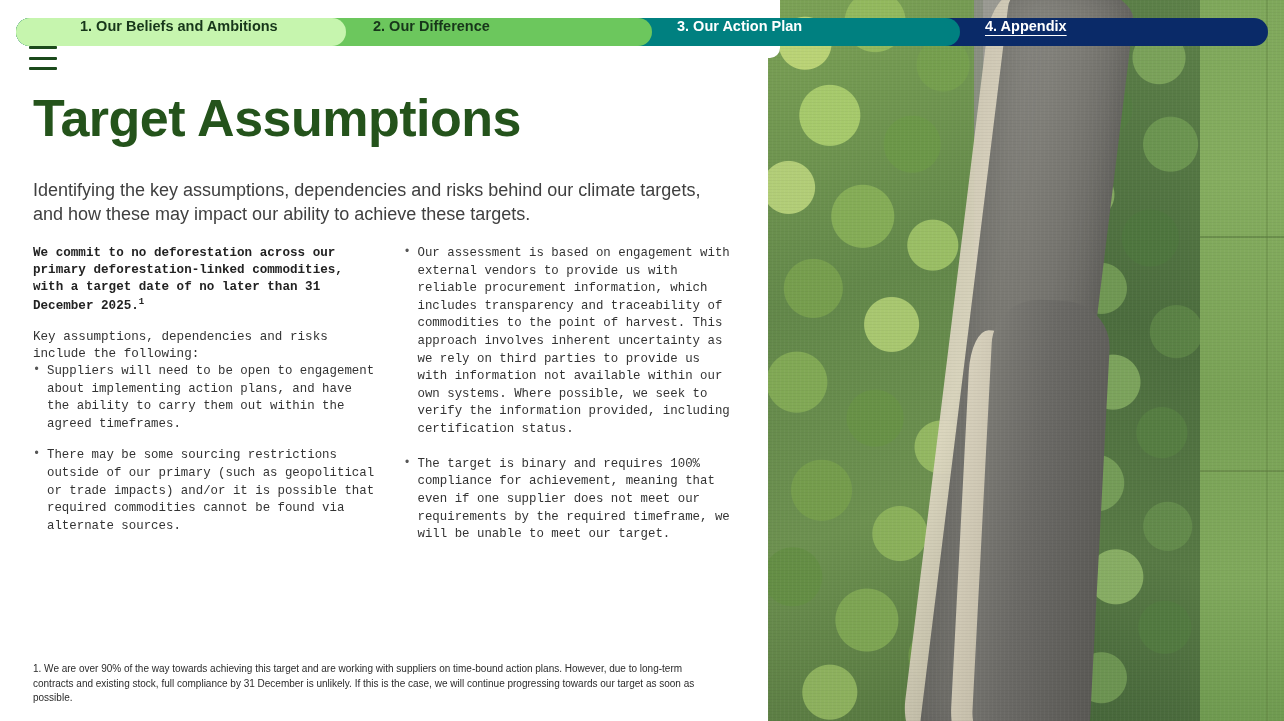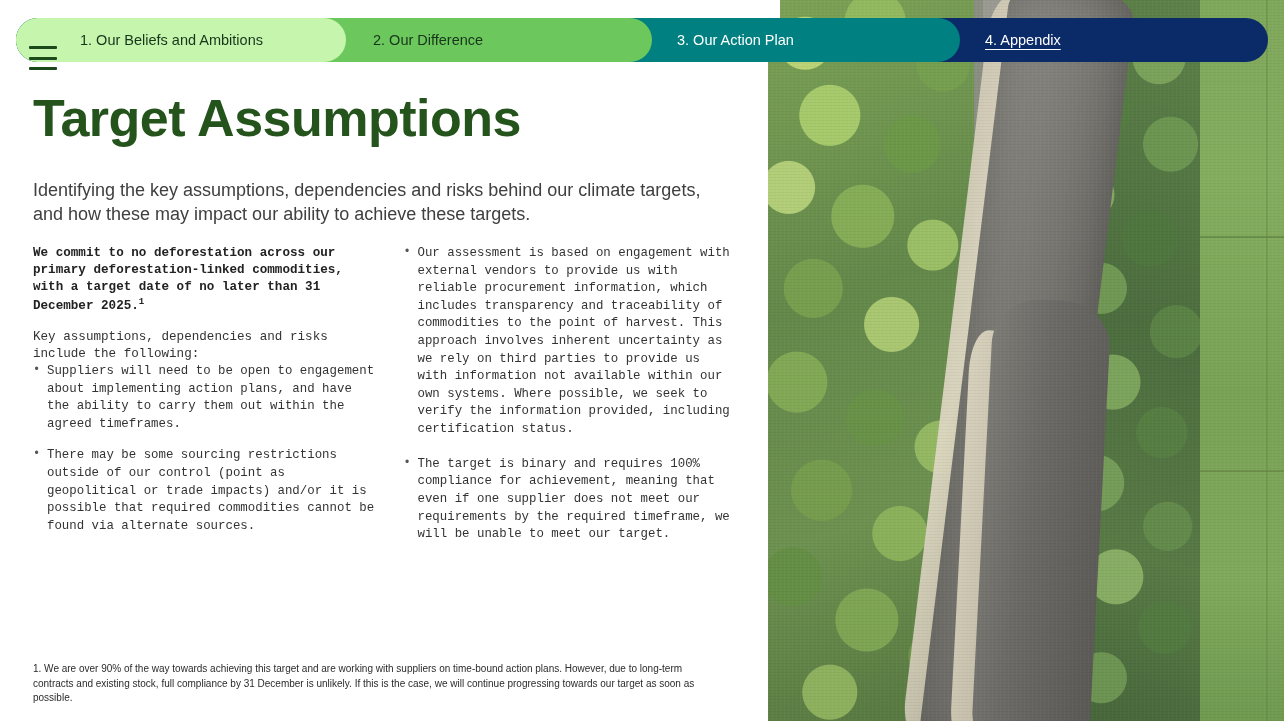--- a/index.html
+++ b/index.html
@@ -119,25 +119,25 @@
   
   .hero-notch {
     position: absolute; left: 0; top: 0; width: 12px; height: 58px;
     background: #fff;
     border-bottom-right-radius: 10px;
   }
 
   
   .nav { position: absolute; left: 0; top: 18px; width: 1284px; height: 44px; }
   .pill {
-    position: absolute; top: 0; height: 44px;
+    position: absolute; top: 0; height: 28px;
     border-radius: 22px;
-    display: flex; align-items: center;
+    display: flex; 
     white-space: nowrap;
-    font-size: 14.5px; font-weight: normal;
+    font-size: 14.5px; font-weight: bold;
   }
   .pill-1 { left: 16px;  width: 330px; background: #c6f5ae; color: #17361a; z-index: 4; padding-left: 64px; }
   .pill-2 { left: 16px;  width: 636px; background: #6cc75d; color: #17361a; z-index: 3; padding-left: 357px; }
   .pill-3 { left: 16px;  width: 944px; background: #008080; color: #ffffff; z-index: 2; padding-left: 661px; }
   .pill-4 { left: 16px;  width: 1252px; background: #0a2a68; color: #ffffff; z-index: 1; padding-left: 969px; }
   .pill-4 .pill-label { text-decoration: underline; text-underline-offset: 4px; }
 
   .hamburger {
     position: absolute; left: 29px; top: 28px; width: 28px; height: 24px;
     z-index: 6; display: flex; flex-direction: column; justify-content: space-between;
@@ -223,21 +223,21 @@
   <div class="content">
     <h1 class="title">Target Assumptions</h1>
     <p class="subtitle">Identifying the key assumptions, dependencies and risks behind our climate targets, and how these may impact our ability to achieve these targets.</p>
 
     <div class="cols">
       <div class="col-left">
         <p class="lead"><span>We commit to no deforestation across our primary deforestation-linked commodities, with a target date of no later than 31 December 2025.</span><sup>1</sup></p>
         <p class="intro">Key assumptions, dependencies and risks include the following:</p>
         <ul class="bullets">
           <li>Suppliers will need to be open to engagement about implementing action plans, and have the ability to carry them out within the agreed timeframes.</li>
-          <li>There may be some sourcing restrictions outside of our control (point as geopolitical or trade impacts) and/or it is possible that required commodities cannot be found via alternate sources.</li>
+          <li>There may be some sourcing restrictions outside of our primary (such as geopolitical or trade impacts) and/or it is possible that required commodities cannot be found via alternate sources.</li>
         </ul>
       </div>
       <div class="col-right">
         <ul class="bullets">
           <li>Our assessment is based on engagement with external vendors to provide us with reliable procurement information, which includes transparency and traceability of commodities to the point of harvest. This approach involves inherent uncertainty as we rely on third parties to provide us with information not available within our own systems. Where possible, we seek to verify the information provided, including certification status.</li>
           <li>The target is binary and requires 100% compliance for achievement, meaning that even if one supplier does not meet our requirements by the required timeframe, we will be unable to meet our target.</li>
         </ul>
       </div>
     </div>
 

